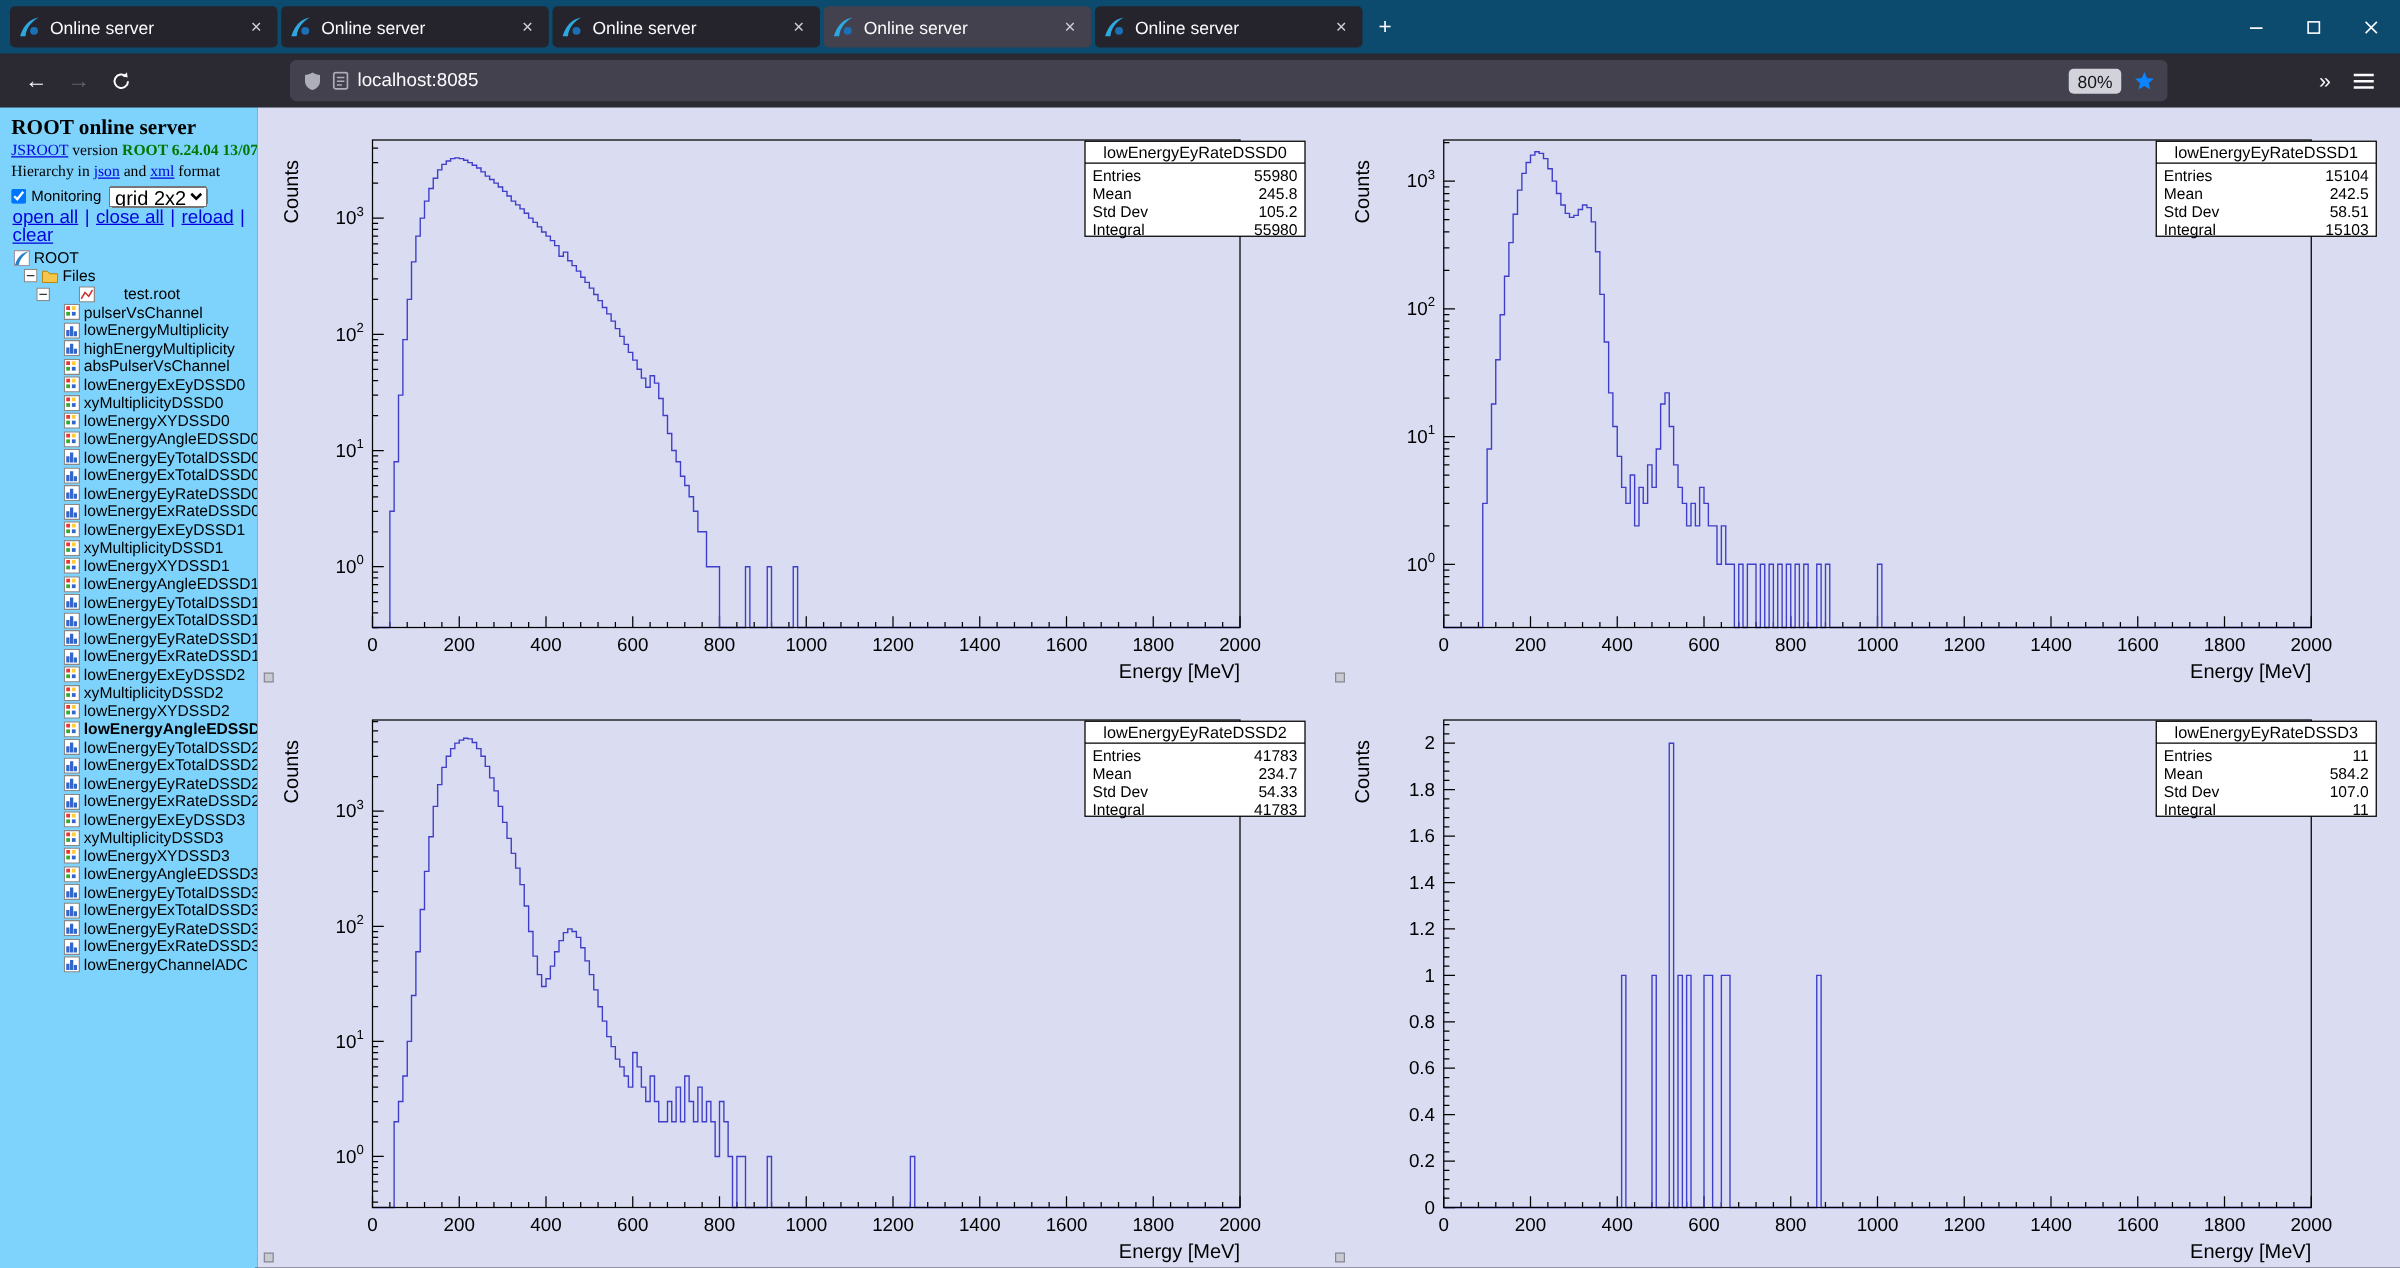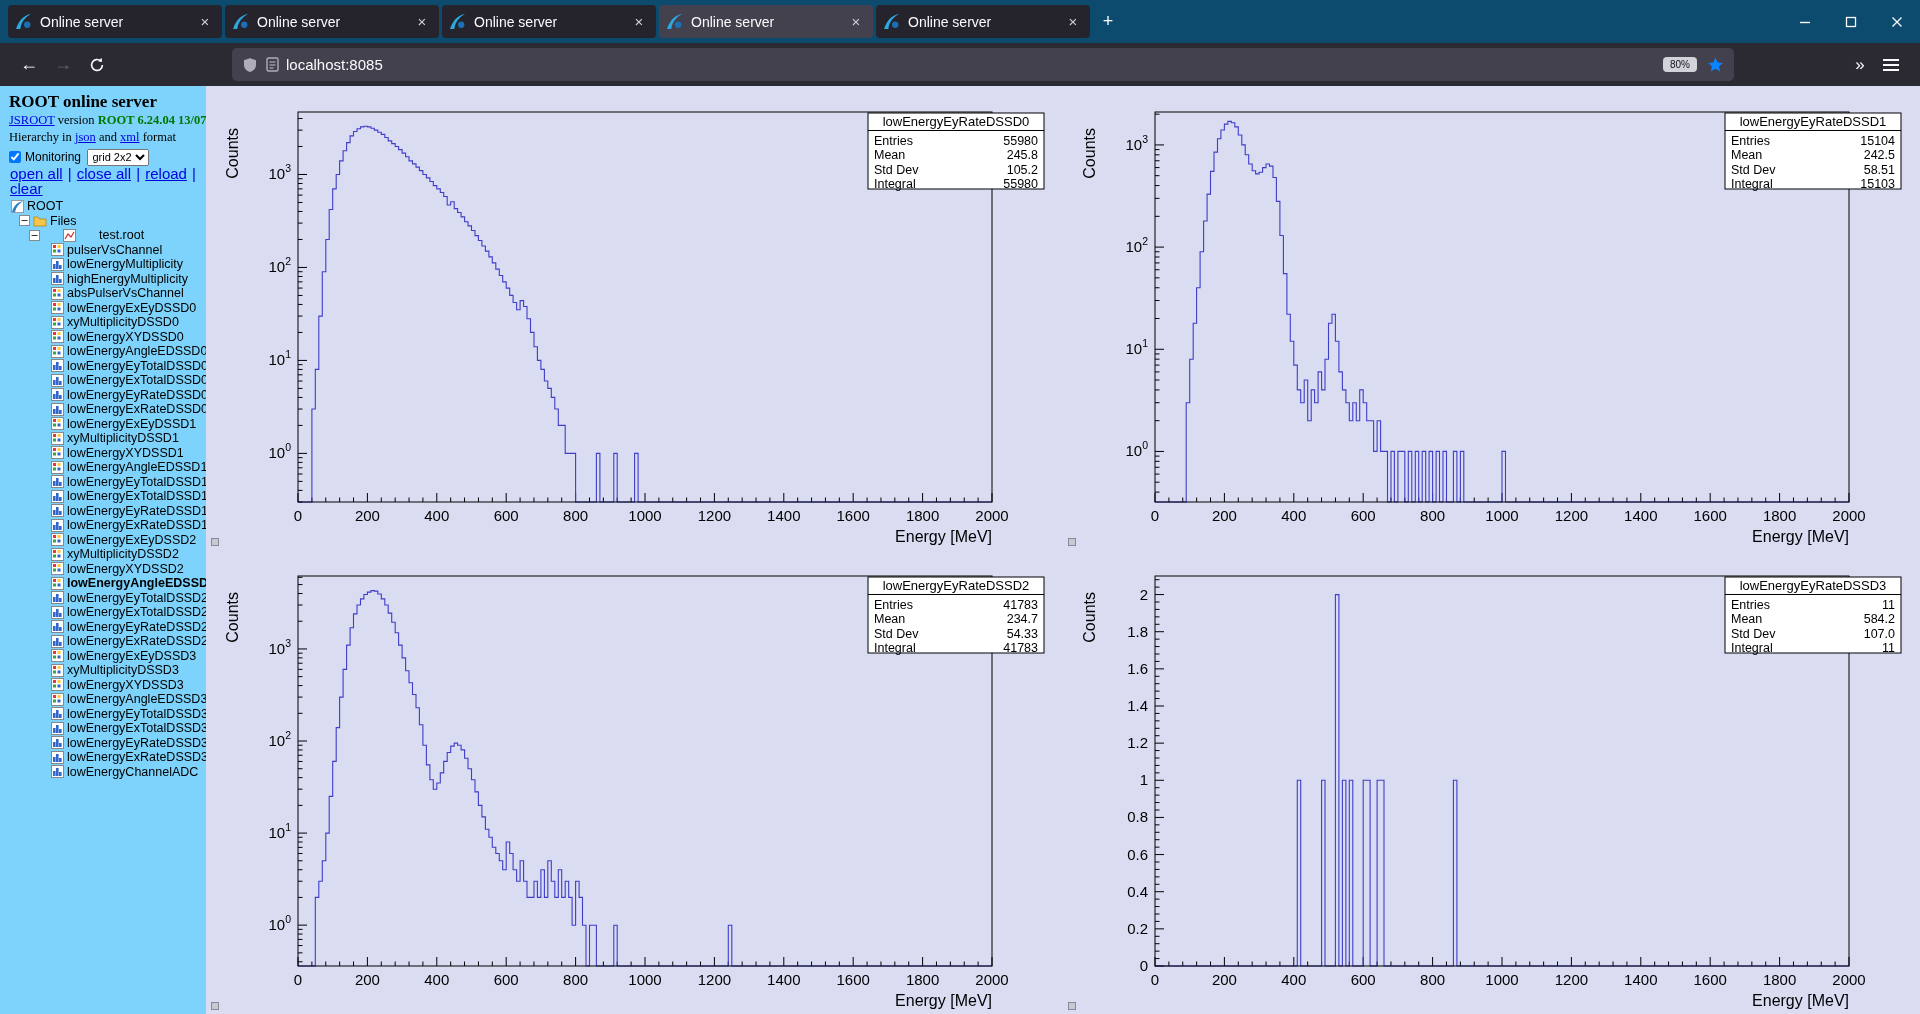--- a/index.html
+++ b/index.html
@@ -22,40 +22,40 @@
 
   #toolbar { height:43px; background:#2b2a33; display:flex; align-items:center; padding:0 12px; }
   .navbtn { width:34px; height:34px; display:flex; align-items:center; justify-content:center;
             color:#fbfbfe; font-size:18px; border-radius:4px; }
   .navbtn.disabled { color:#63616e; }
   .spacer-l { width:118px; } .spacer-r { width:112px; }
   #urlbar { flex:1; height:33px; background:#42414d; border-radius:5px; display:flex; align-items:center;
             padding:0 10px; color:#fbfbfe; }
   #urlbar .url-text { font-size:15px; margin-left:7px; }
   #urlbar .grow { flex:1; }
-  #zoom-chip { background:#d2d2da; color:#15141a; font-size:10px; padding:2px 7px; border-radius:4px; margin-right:10px; }
+  #zoom-chip { background:#d2d2da; color:#15141a; font-size:14px; padding:2px 7px; border-radius:4px; margin-right:10px; }
   .iconbtn { display:flex; align-items:center; justify-content:center; }
   #menu-btn { width:34px; height:34px; display:flex; flex-direction:column; align-items:center;
               justify-content:center; gap:3px; }
   #menu-btn span { width:16px; height:2px; background:#fbfbfe; display:block; }
   #overflow-btn { color:#fbfbfe; font-size:17px; width:28px; text-align:center; }
 
   
   #main { position:absolute; top:86px; left:0; right:0; bottom:0; display:flex; }
   #jsroot-sidebar { width:206px; background:#7dd3fc; color:#000; padding:6px 0 0 9px; overflow:hidden; flex:0 0 auto; }
   #canvas-area { flex:1; position:relative; }
 
   
   #sidebar-title { font-family:"Liberation Serif", serif; font-size:17px; font-weight:bold; line-height:20px; }
   .ser-line { font-family:"Liberation Serif", serif; font-size:12.5px; line-height:17px; white-space:nowrap; }
   a.blue { color:#0000e0; text-decoration:underline; cursor:pointer; }
   .ver-green { color:#007700; font-weight:bold; }
   #mon-row { height:18px; margin-top:2px; display:flex; align-items:center; font-size:12px; }
   #mon-row input { width:12px; height:12px; margin-right:4px; }
-  #mon-row select { font-size:11px; margin-left:6px; height:17px;text-align:center; }
+  #mon-row select { font-size:16px; margin-left:6px; height:17px; }
   #actions { font-size:15px; line-height:15px; color:#0000e0; }
   #actions a { margin:0 1px; }
   #tree { margin-top:3px; font-size:12.5px; }
   .trow { height:14.5px; line-height:14.5px; white-space:nowrap; display:flex; align-items:center; }
   .trow svg { margin-right:3px; flex:0 0 auto; }
   .tlabel { color:#000; }
 
   
   .pad { position:absolute; }
   #pad0 { left:0;    top:0;     width:857px; height:464px; }

